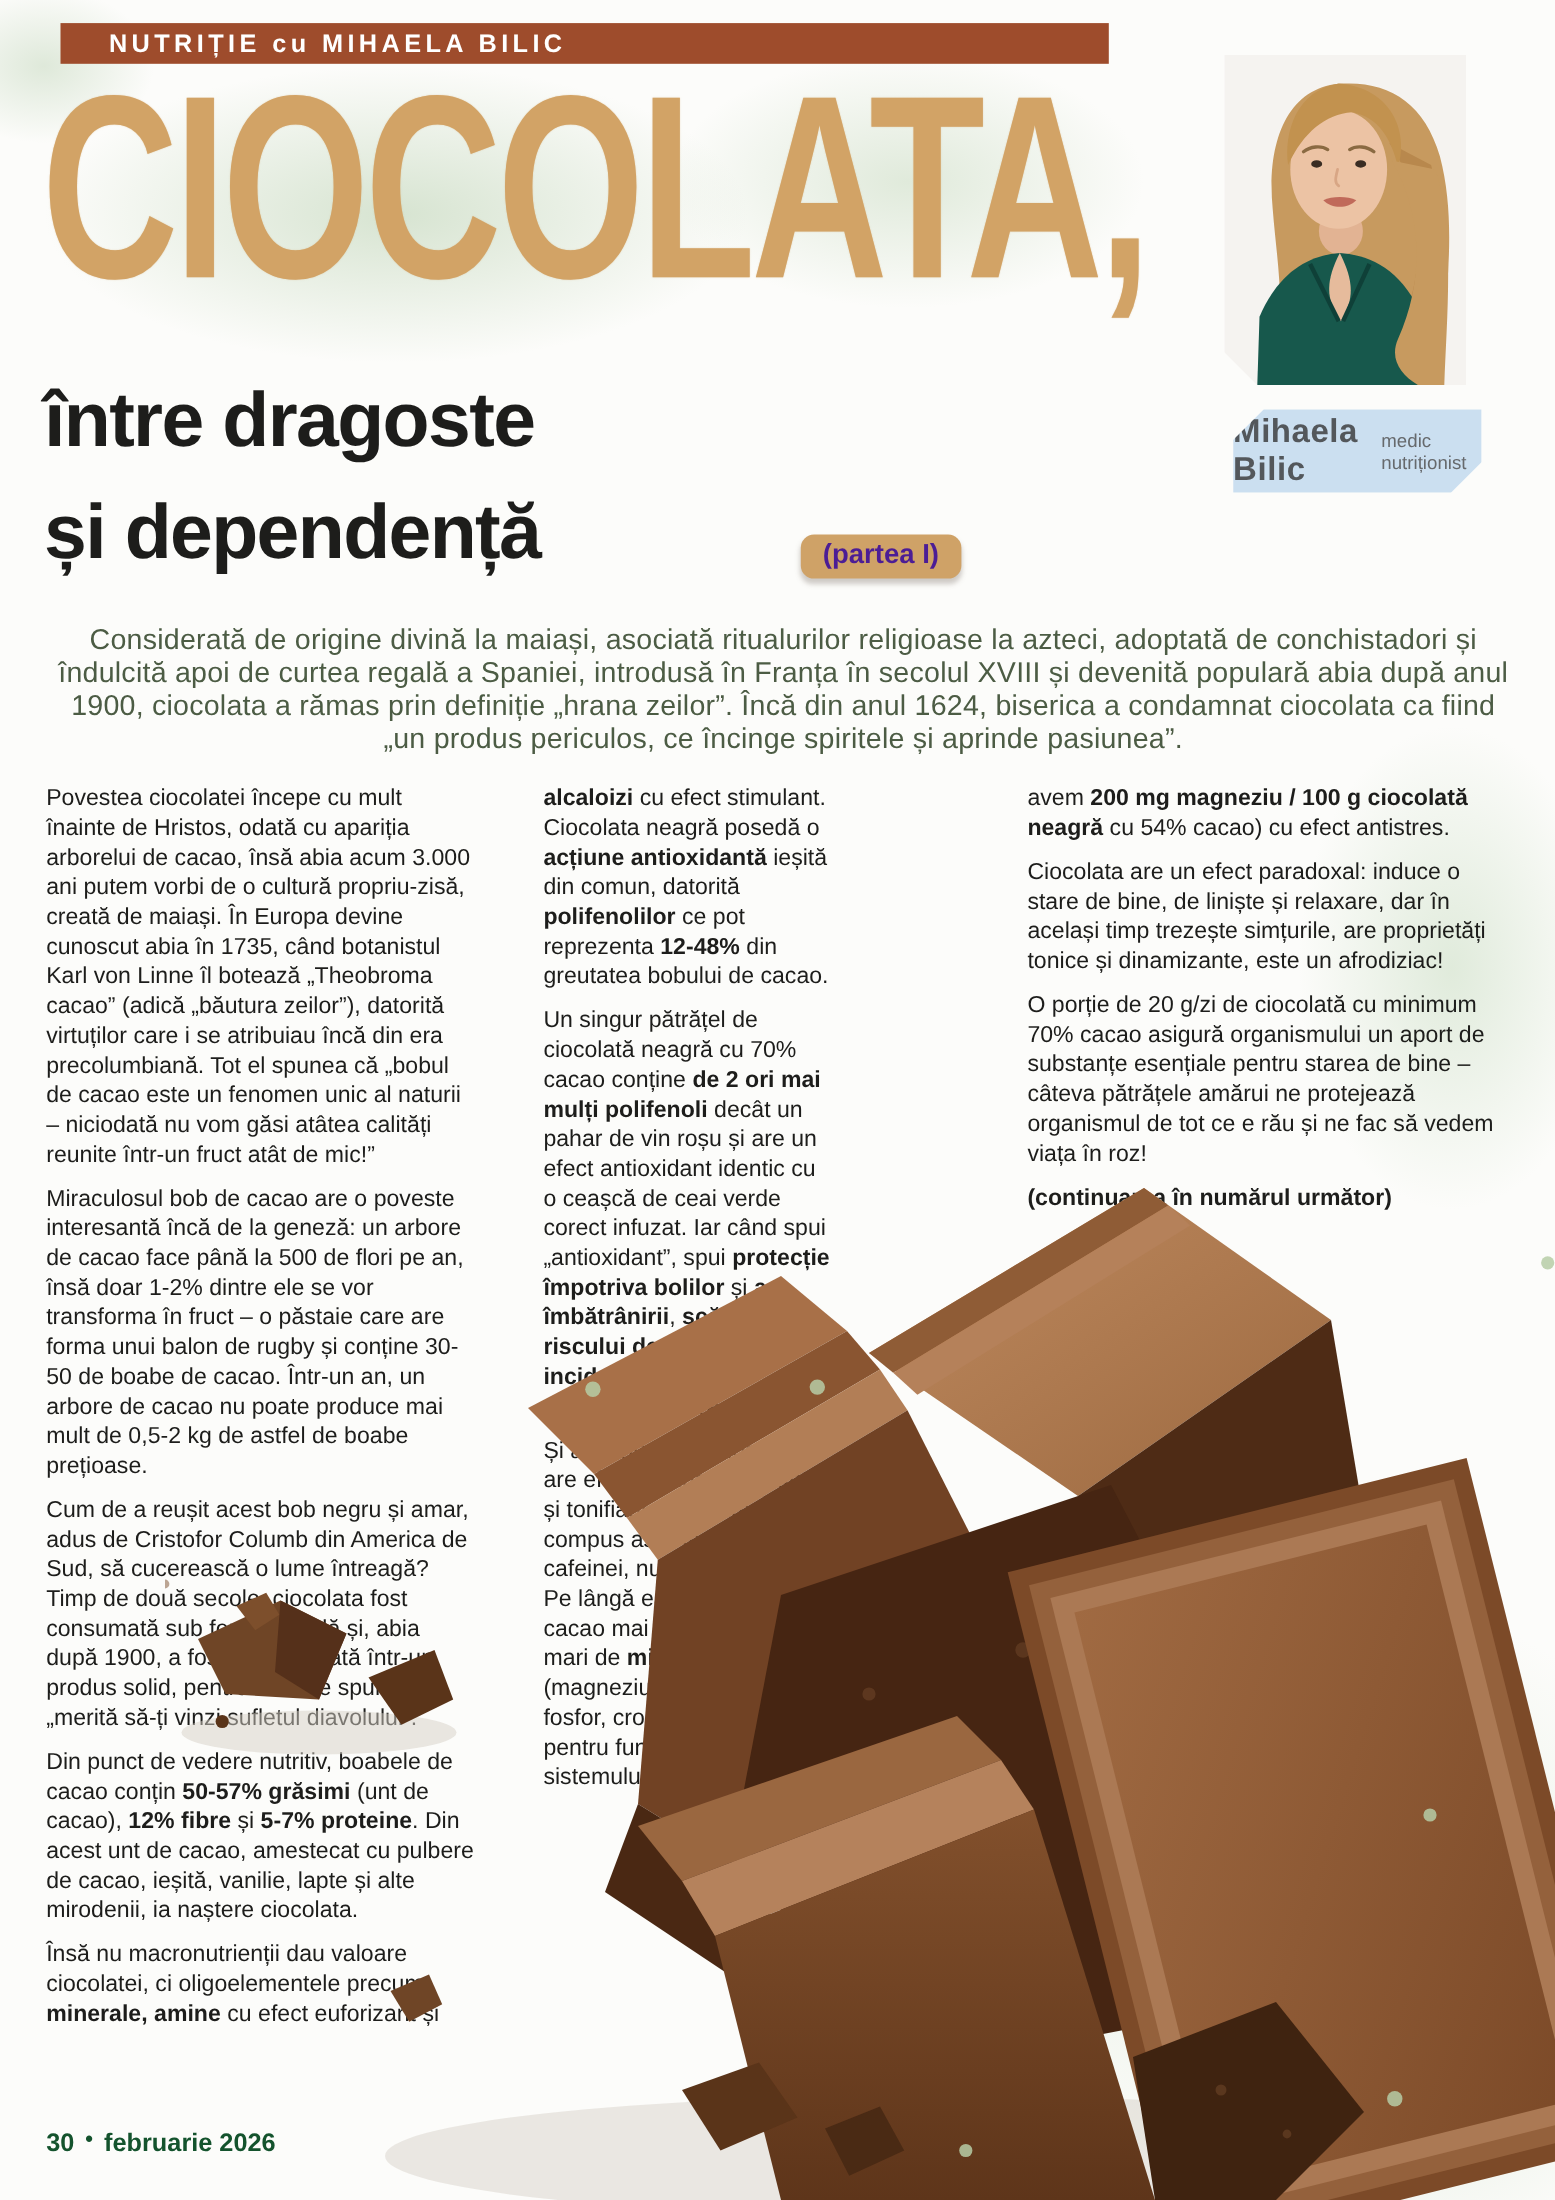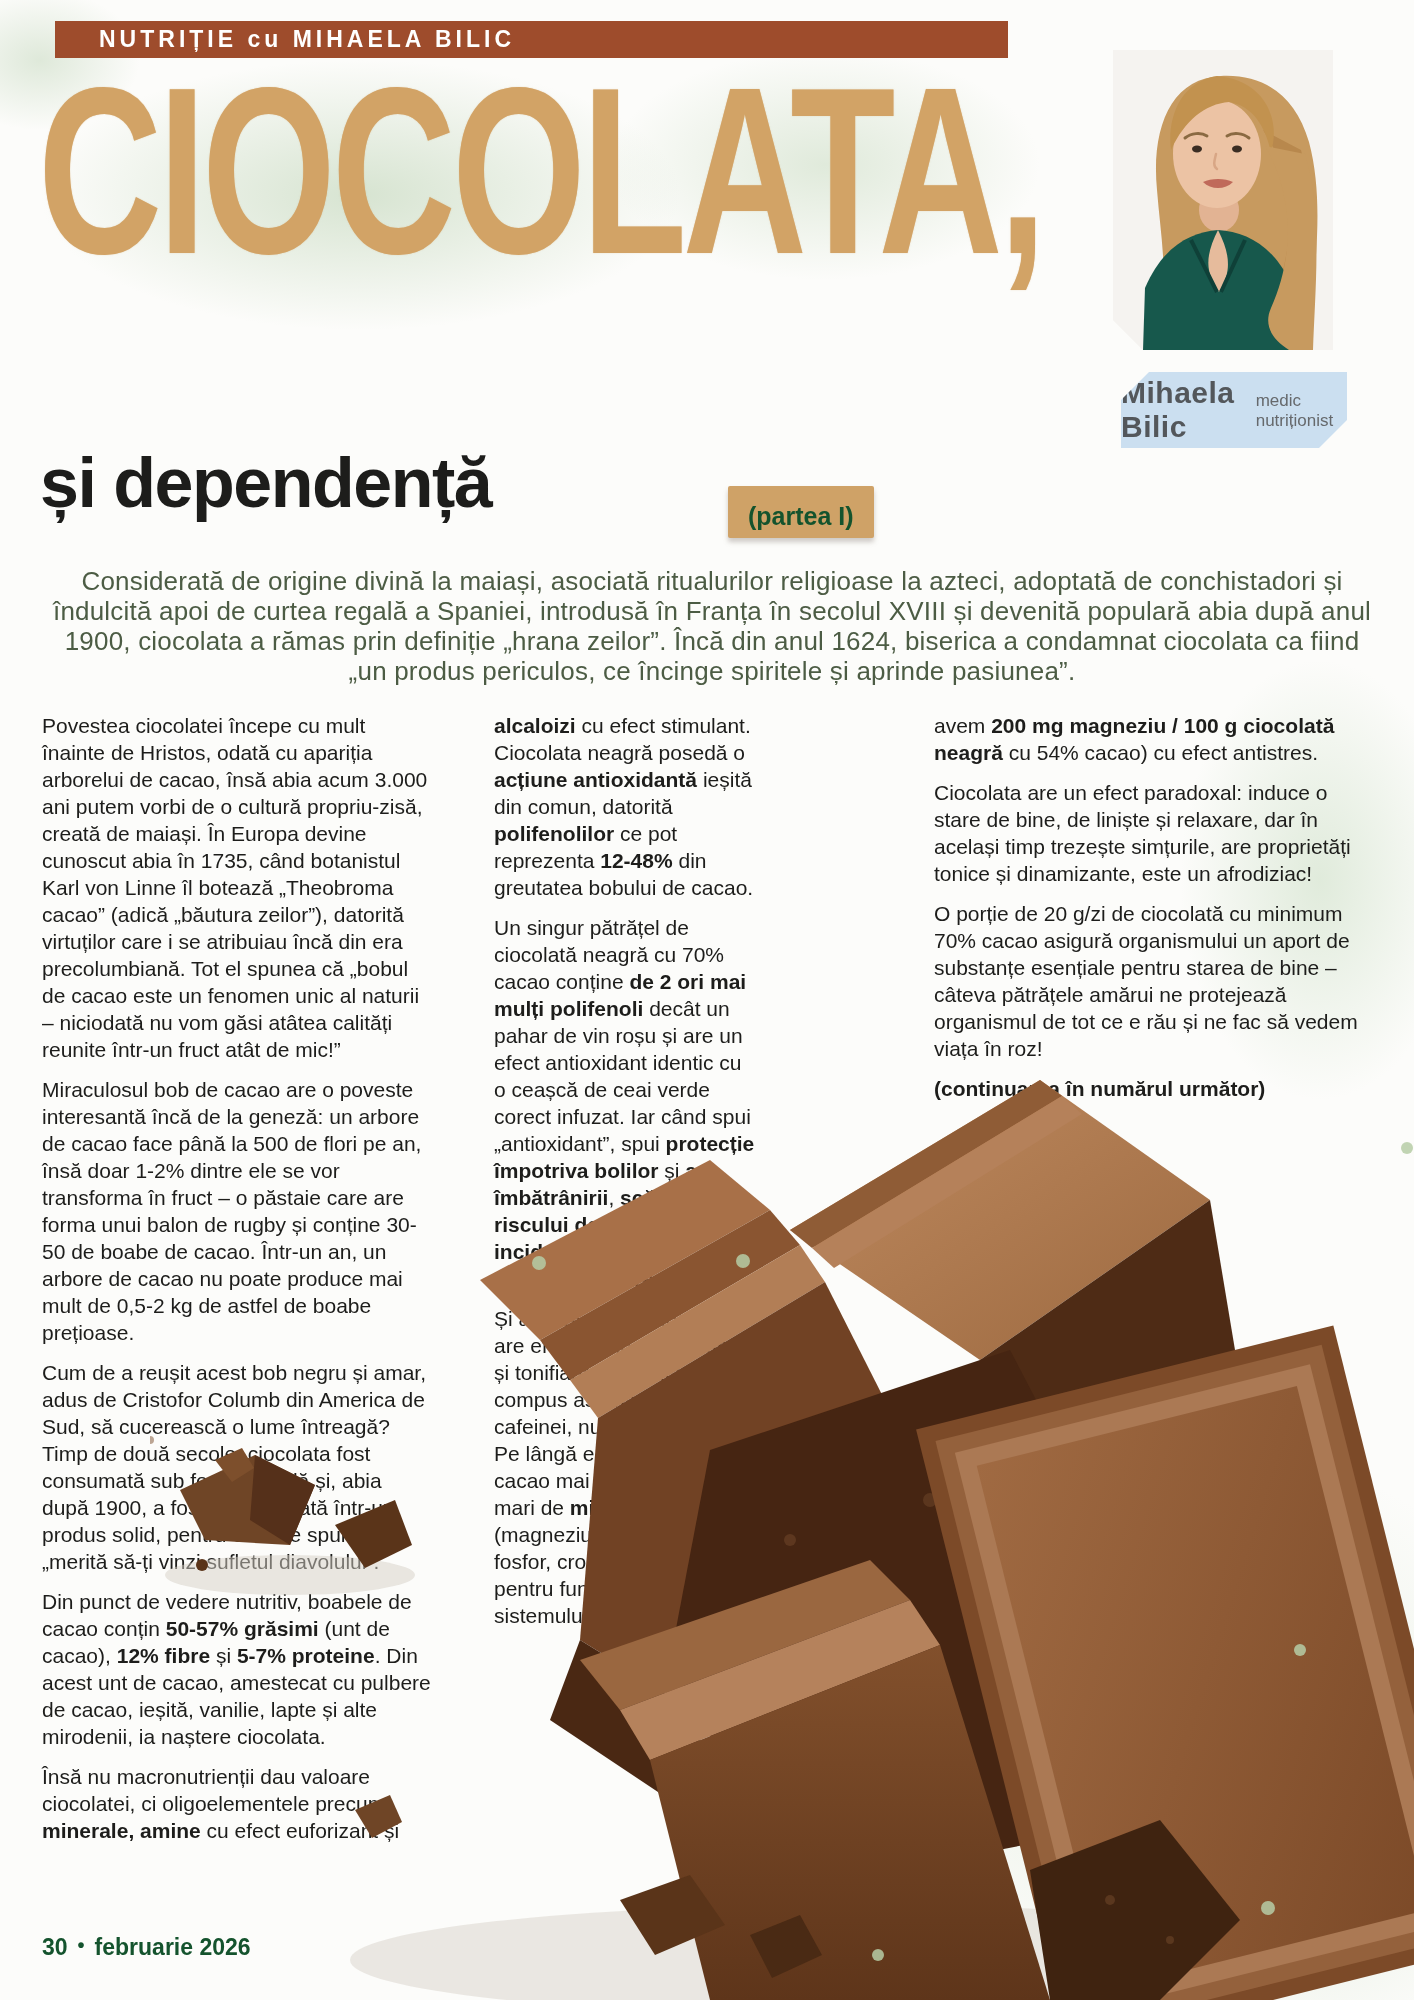--- a/index.html
+++ b/index.html
@@ -33,22 +33,22 @@
     font-size:172px;font-weight:700;letter-spacing:-4px;line-height:1;
     color:#d2a366;transform:scaleY(1.38);transform-origin:0 0;
     text-shadow:0 0 1px rgba(210,163,102,.6);
   }
   .subtitle{
     position:absolute;left:40px;top:330px;margin:0;
     font-size:70px;line-height:102px;font-weight:700;letter-spacing:-1.5px;color:#1d1d1b;
   }
   .badge{
     position:absolute;left:728px;top:486px;
-    background:#cfa267;color:#14532d;font-weight:700;font-size:25px;
-    padding:16px 20px 7px;border-radius:2px;
+    background:#cfa267;color:#4c1d95;font-weight:700;font-size:25px;
+    padding:4px 20px 7px;border-radius:12px;
     box-shadow:0 4px 5px rgba(120,110,100,.35);
   }
   .portrait{
     position:absolute;left:1113px;top:50px;width:220px;height:300px;margin:0;
     clip-path:polygon(0 0,100% 0,100% 100%,30px 100%,0 calc(100% - 30px));
     background:#f5f4f2;
   }
   .portrait svg{display:block;width:100%;height:100%;}
   .author-card{
     position:absolute;left:1121px;top:372px;width:226px;height:76px;
@@ -80,21 +80,21 @@
 
 <div class="page">
   <div class="watercolor"></div>
 
   <div class="kicker">
     <span>NUTRIȚIE cu MIHAELA BILIC</span>
   </div>
 
   <h1 class="title">CIOCOLATA,</h1>
 
-  <h2 class="subtitle"><br><span>și dependență</span></h2>
+  <h2 class="subtitle"><span>între dragoste</span><br><span>și dependență</span></h2>
 
   <div class="badge">(partea I)</div>
 
   <figure class="portrait">
     <svg viewBox="0 0 220 300">
       <rect x="0" y="0" width="220" height="300" fill="#f5f3f0"></rect>
       <path d="M108,26 C58,28 38,78 44,140 C48,192 58,235 42,300 L196,300 C198,235 214,160 196,92 C182,44 150,24 108,26 Z" fill="#c79a5f"></path>
       <path d="M150,80 C178,120 186,185 162,245 C190,212 202,150 188,100 Z" fill="#b8884d"></path>
       <ellipse cx="106" cy="160" rx="20" ry="22" fill="#e2b393"></ellipse>
       <ellipse cx="104" cy="104" rx="44" ry="54" fill="#ecc3a4"></ellipse>

